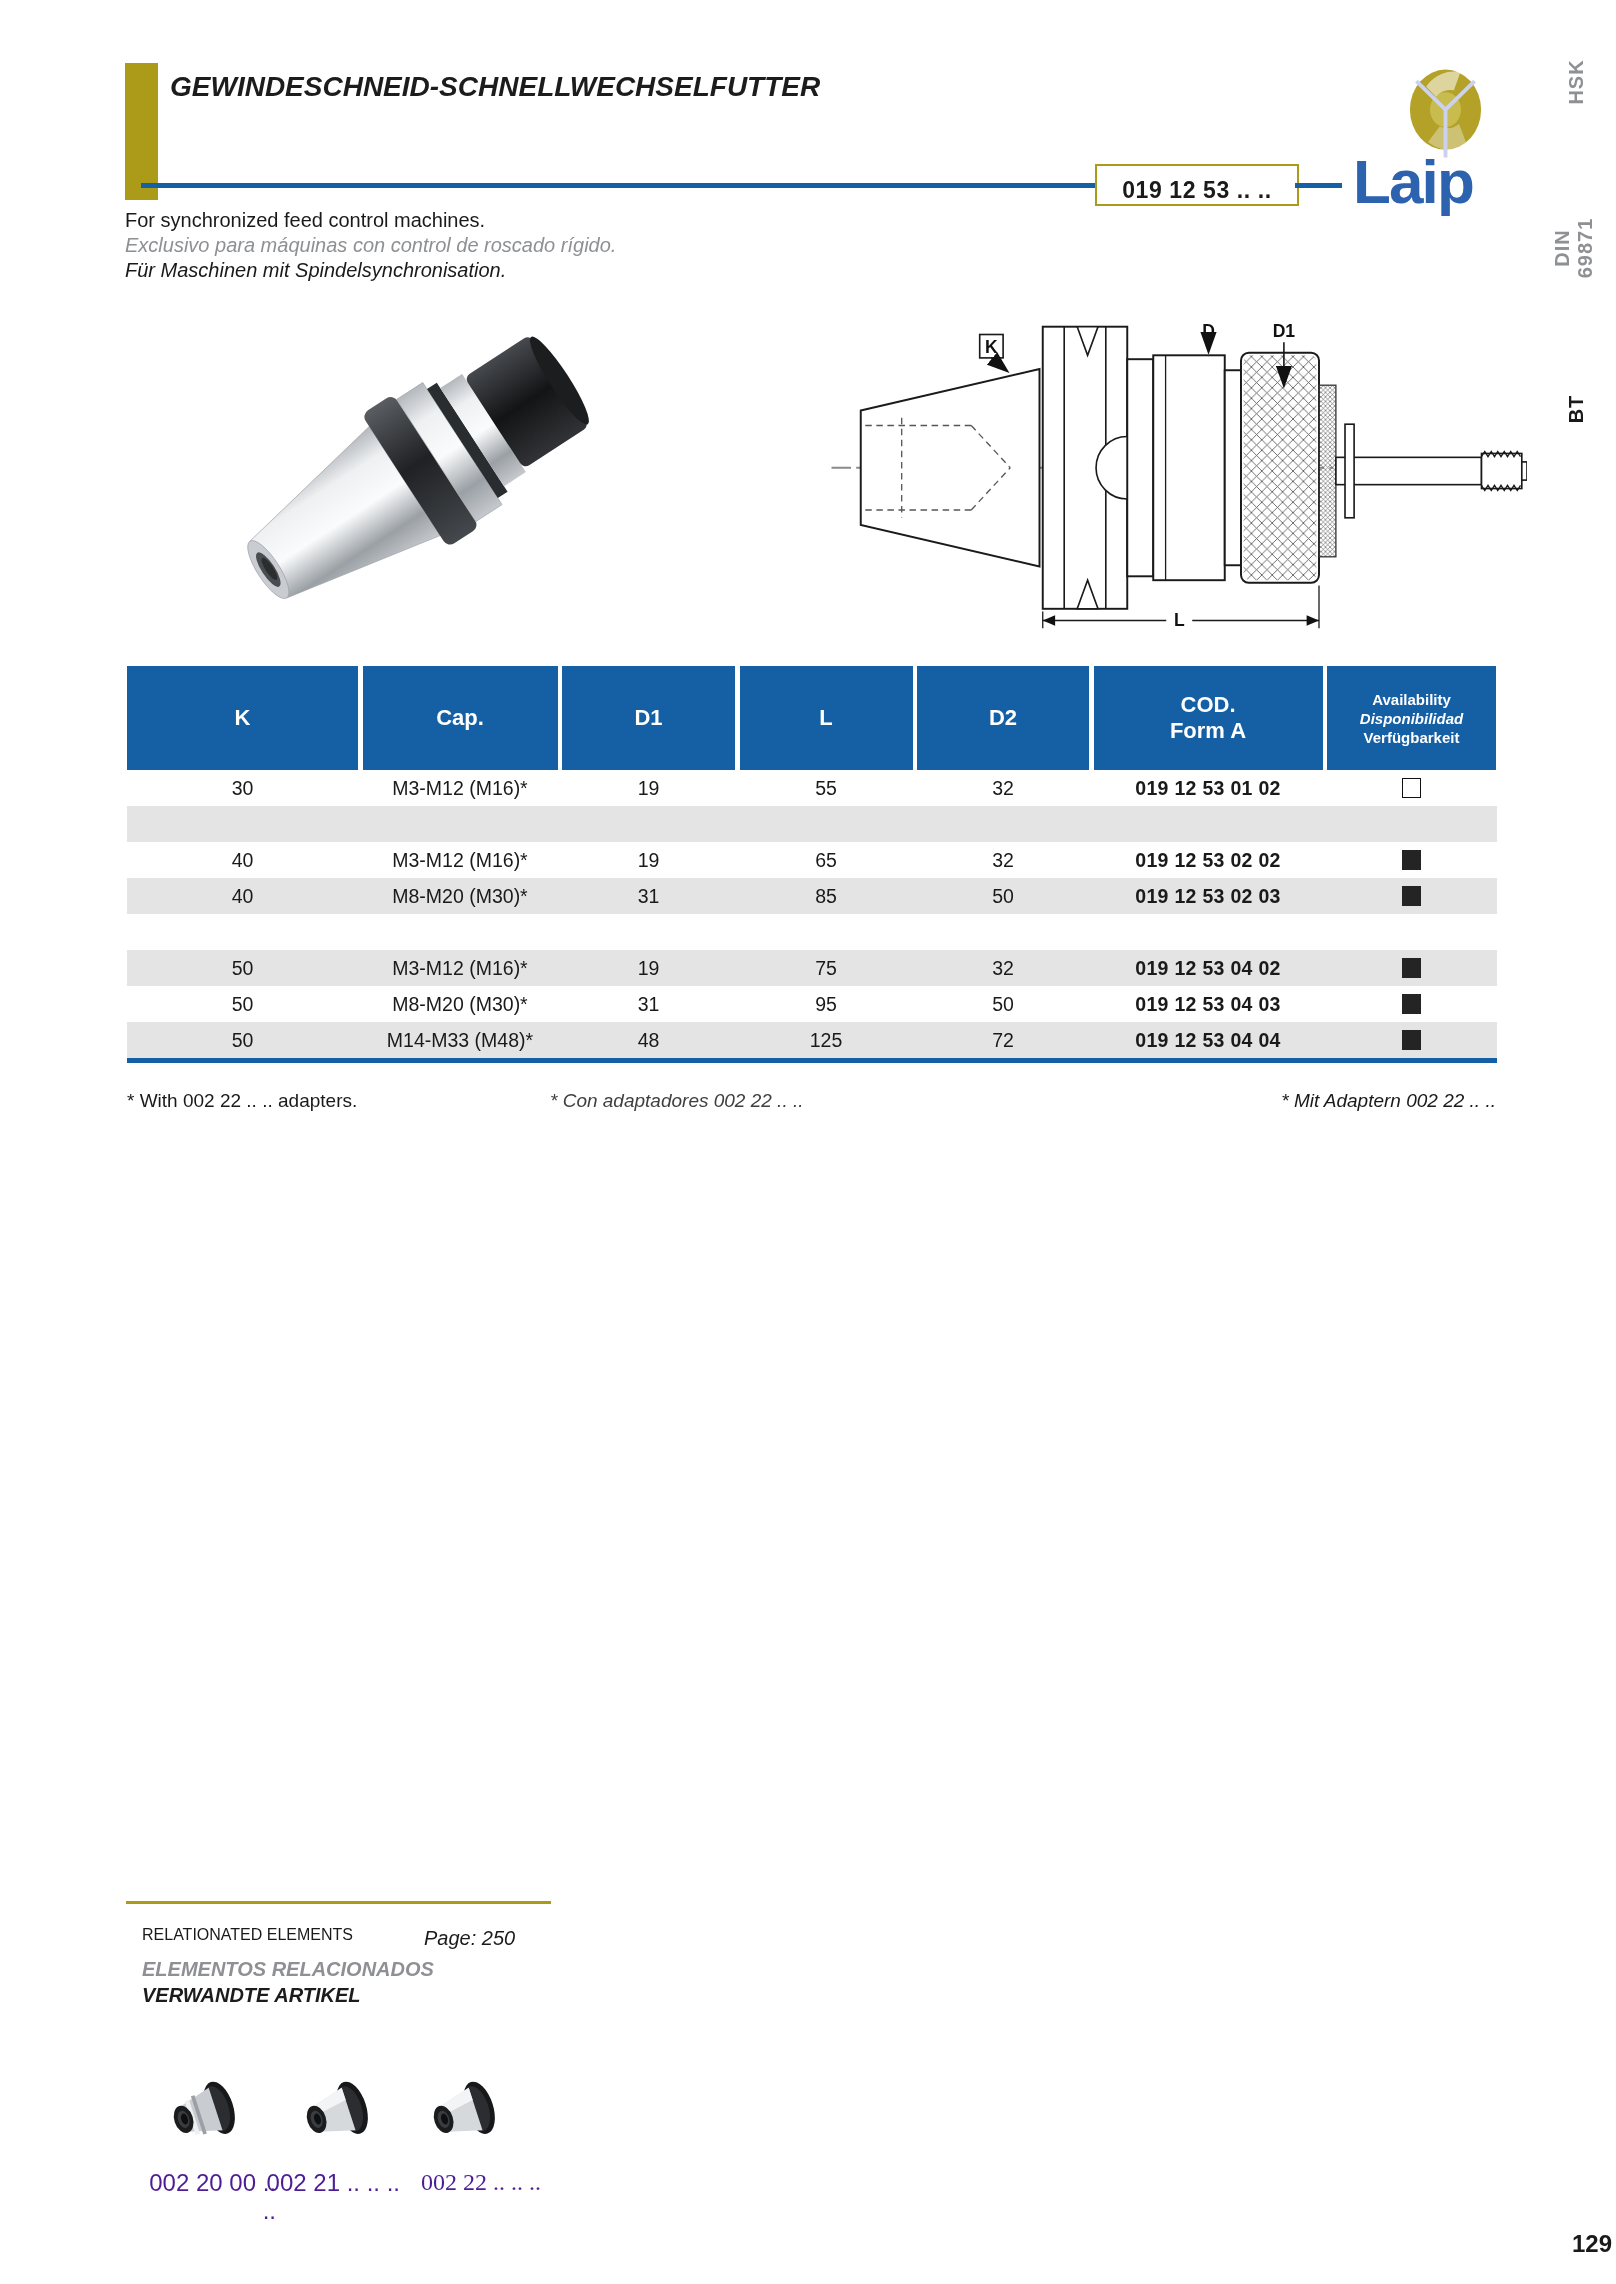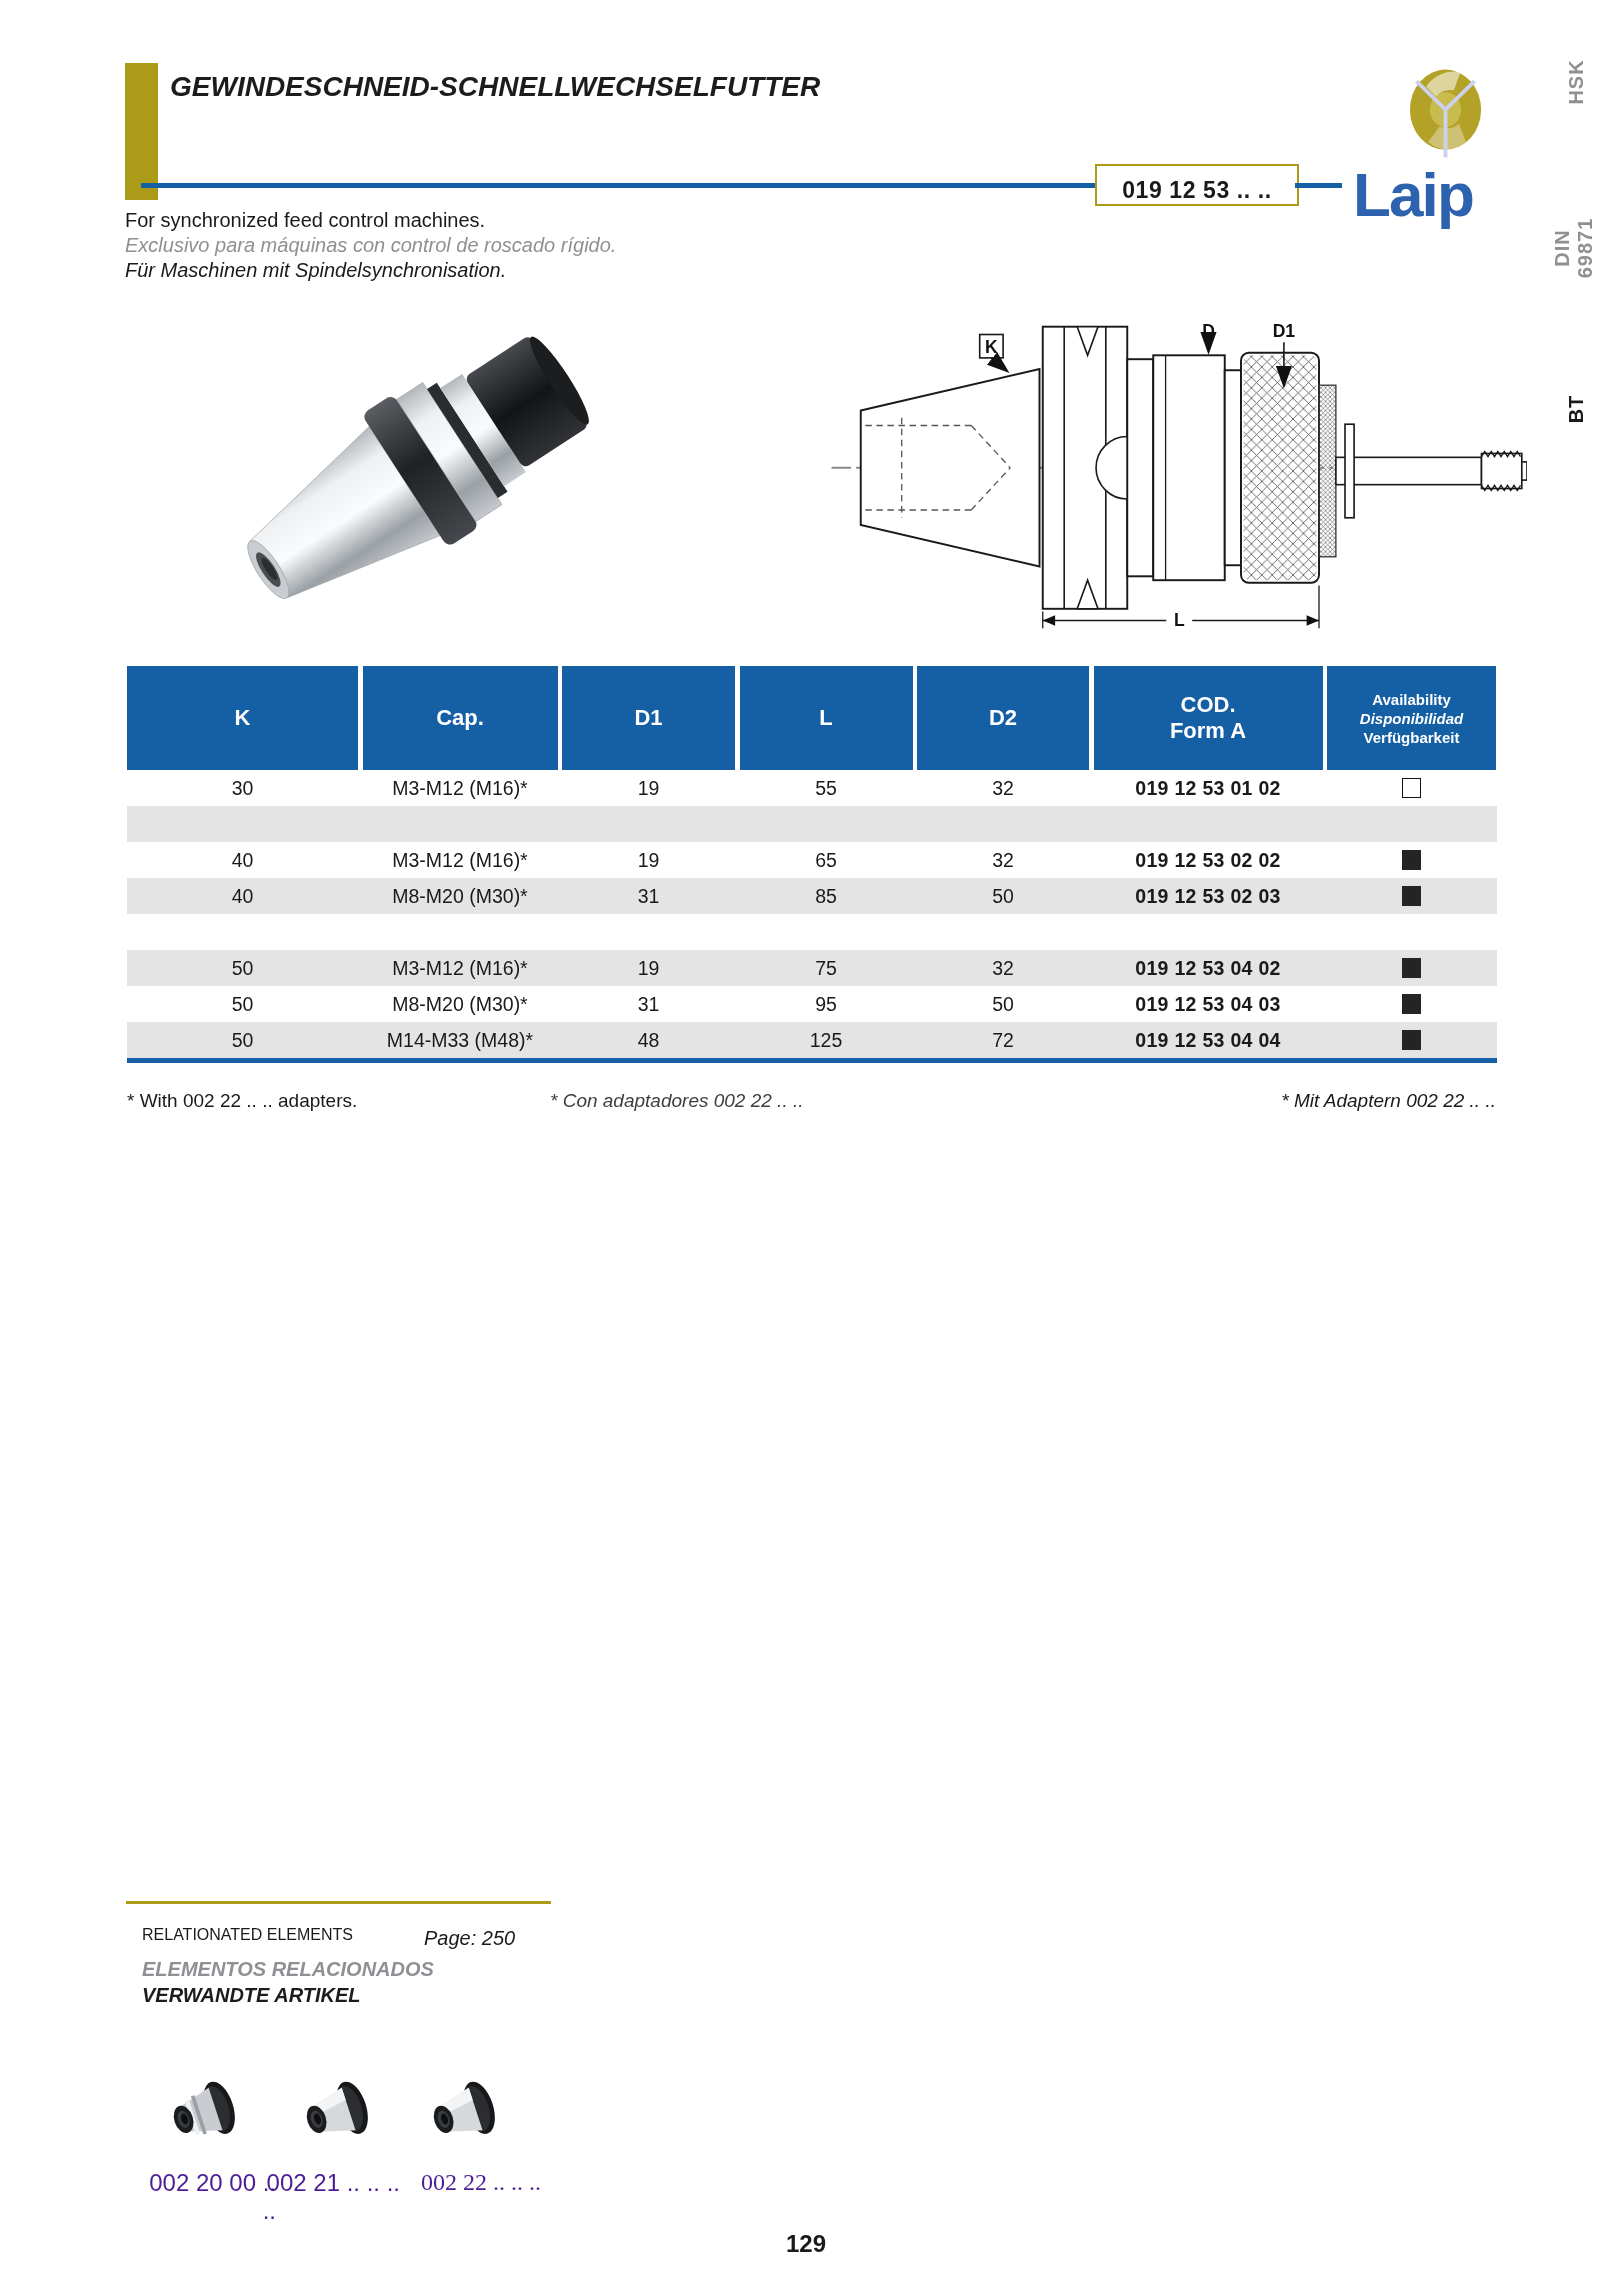--- a/index.html
+++ b/index.html
@@ -9,21 +9,21 @@
 
   
   .gold-bar{left:125px;top:63px;width:33px;height:137px;background:#ab9b18;}
   .titles{left:170px;top:68px;width:910px;}
   .t1{font-size:30.5px;font-weight:bold;color:#1c1c1c;letter-spacing:-0.3px;line-height:39px;}
   .t2{font-size:29px;font-weight:bold;font-style:italic;color:#8e9093;line-height:39px;}
   .t3{font-size:28px;font-weight:bold;font-style:italic;color:#1c1c1c;line-height:38px;}
   .blue-rule{background:#155fa5;height:4.5px;}
   .code-box{left:1095px;top:164px;width:200px;height:38px;border:2.6px solid #ab9b18;background:#fff;
             display:flex;align-items:flex-end;justify-content:center;font-size:23px;font-weight:bold;letter-spacing:0.6px;}
-  .logo-text{left:1353px;top:159px;width:169px;font-size:62px;font-weight:bold;color:#2d63ae;letter-spacing:-1.9px;}
+  .logo-text{left:1353px;top:146px;width:169px;font-size:62px;font-weight:bold;color:#2d63ae;letter-spacing:-1.9px;}
 
   
   .vlabel{position:absolute;font-weight:bold;font-size:20px;letter-spacing:1px;white-space:nowrap;
           transform:translate(-50%,-50%) rotate(-90deg);}
   .vgray{color:#8e9093;}
   .vblack{color:#1a1a1a;}
   .vlabel .vline{display:block;text-align:center;line-height:23.4px;}
 
   
   .intro{left:125px;top:208px;font-size:20px;line-height:25px;}
@@ -54,21 +54,21 @@
   .fn-de{font-style:italic;}
 
   
   .gold-line{left:126px;top:1901px;width:425px;height:2.6px;background:#ab9b18;}
   .rel1{left:142px;top:1926px;font-size:16px;font-weight:normal;}
   .rel-page{left:424px;top:1927px;font-size:20px;font-style:italic;}
   .rel2{left:142px;top:1958px;font-size:20px;font-weight:bold;font-style:italic;color:#8e9093;}
   .rel3{left:142px;top:1984px;font-size:20px;font-weight:bold;font-style:italic;color:#1c1c1c;}
   .thumb-caption{top:2169px;width:143px;text-align:right;font-size:24px;color:#4c1d95;}
 
-  .page-num{left:0;top:2230px;width:1612px;text-align:center;font-size:24px;font-weight:bold;}
+  .page-num{left:0;top:2230px;width:1612px;text-align:right;font-size:24px;font-weight:bold;}
 
   svg text{font-family:"Liberation Sans",sans-serif;}
   .draw-label{font-size:27px;font-weight:600;fill:#111;}
 </style>
 </head>
 <body>
 
 <div class="page">
 
   <div class="abs gold-bar"></div>

